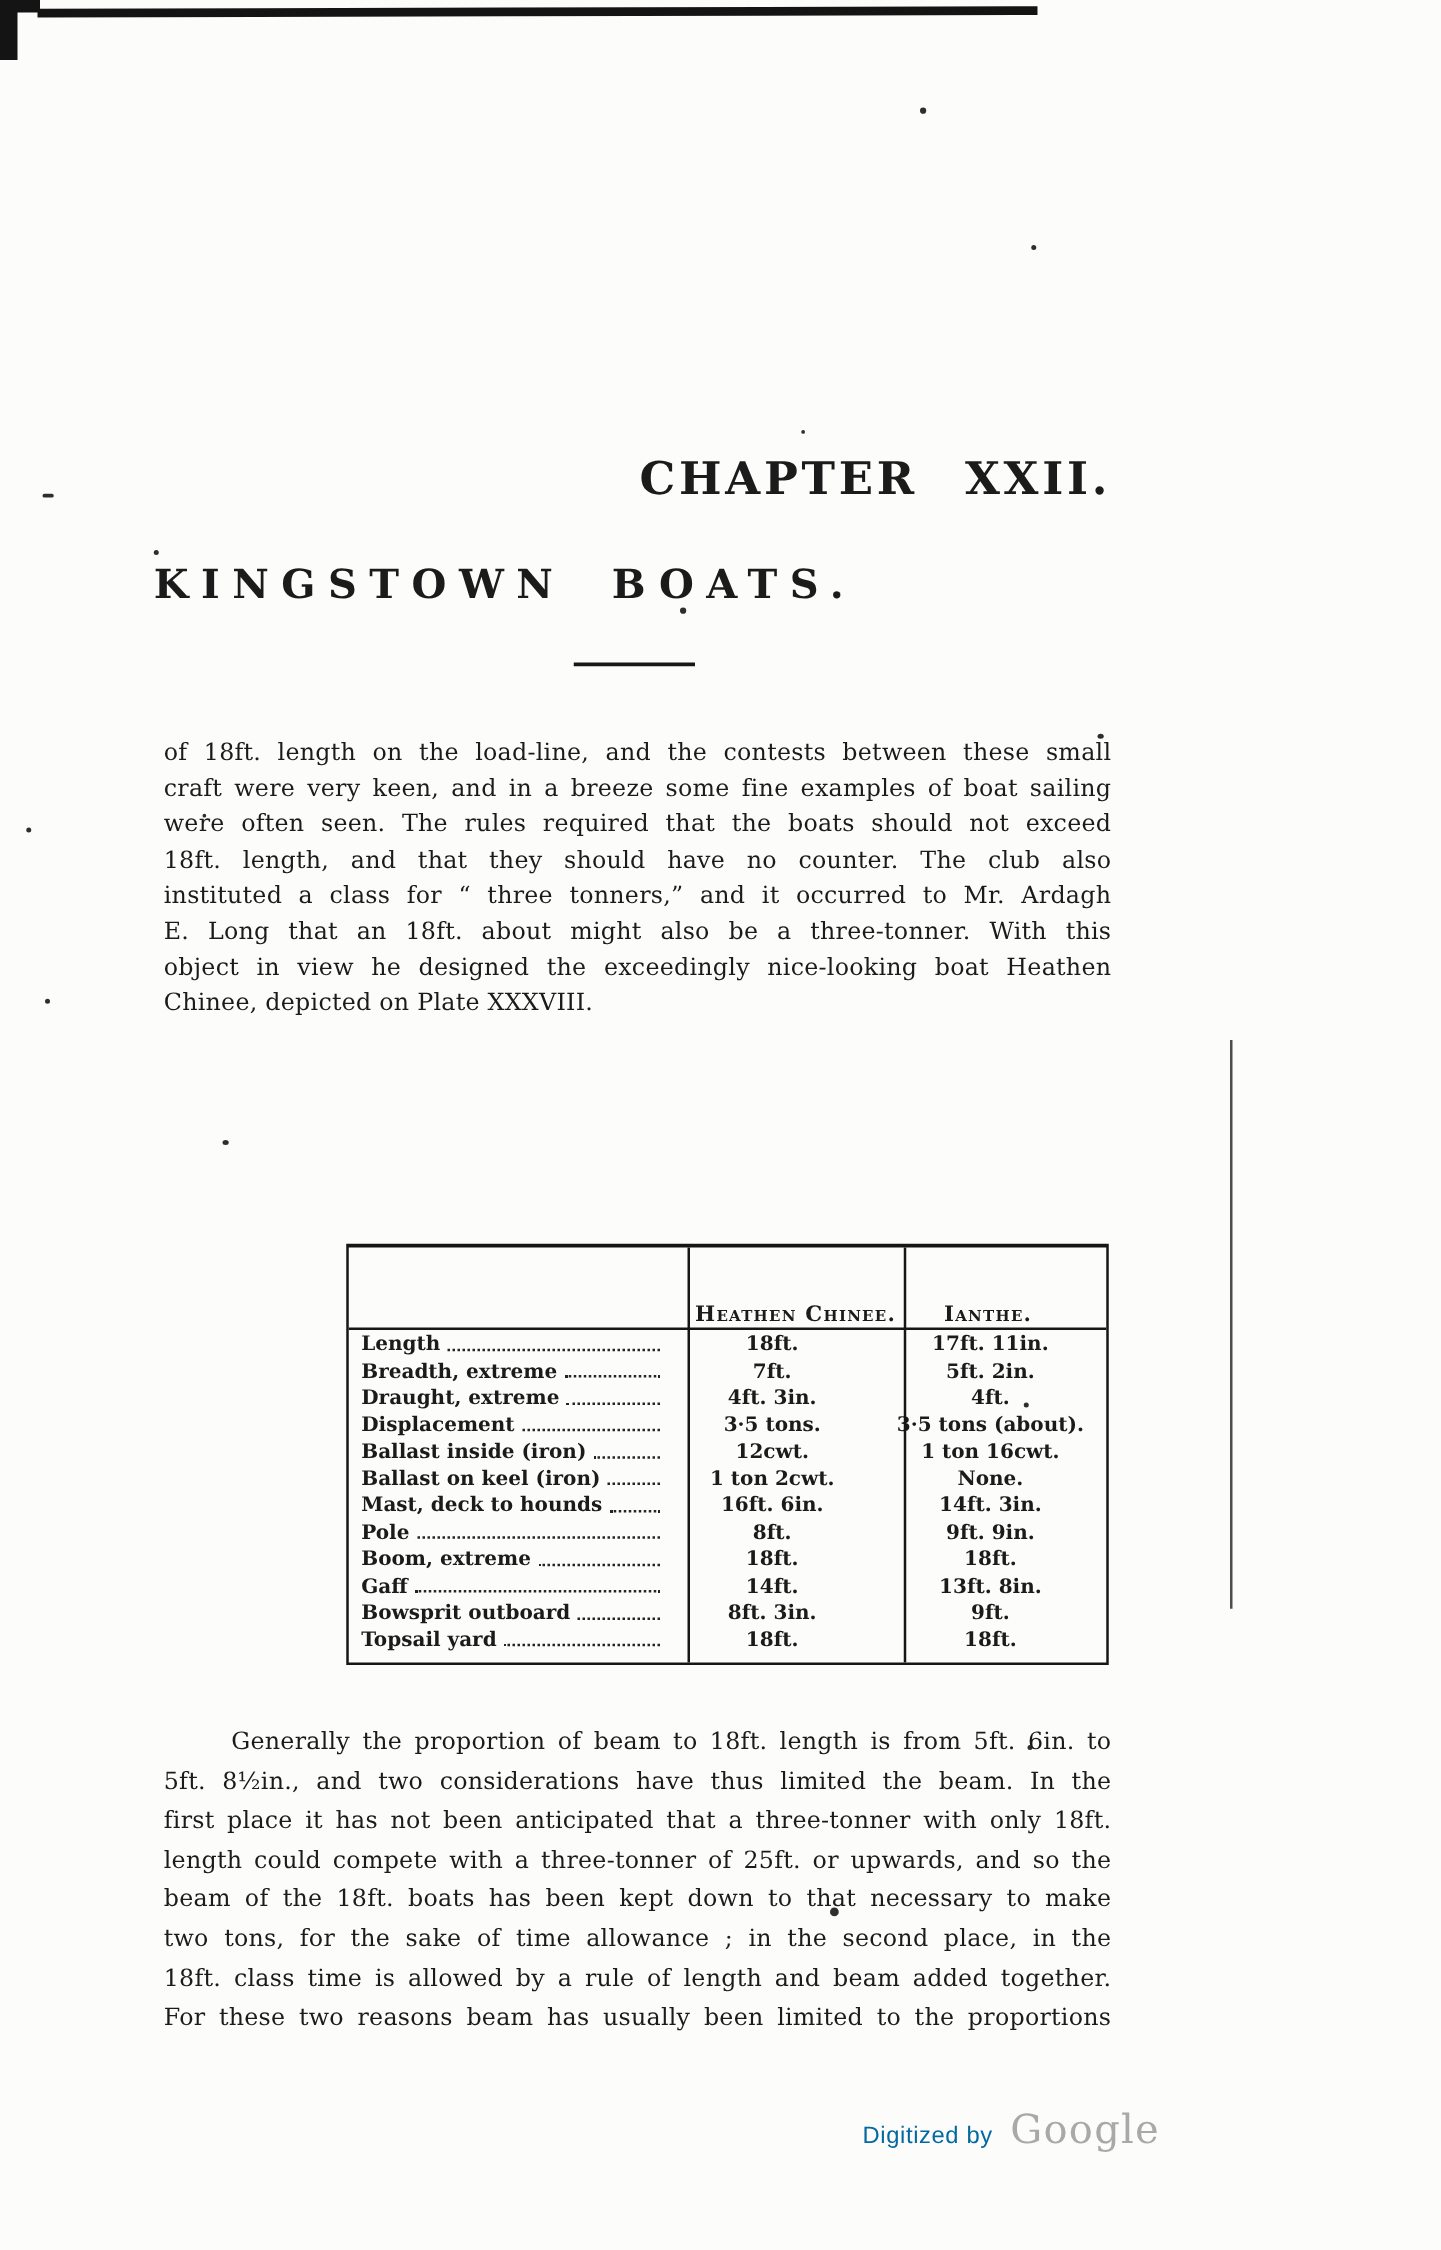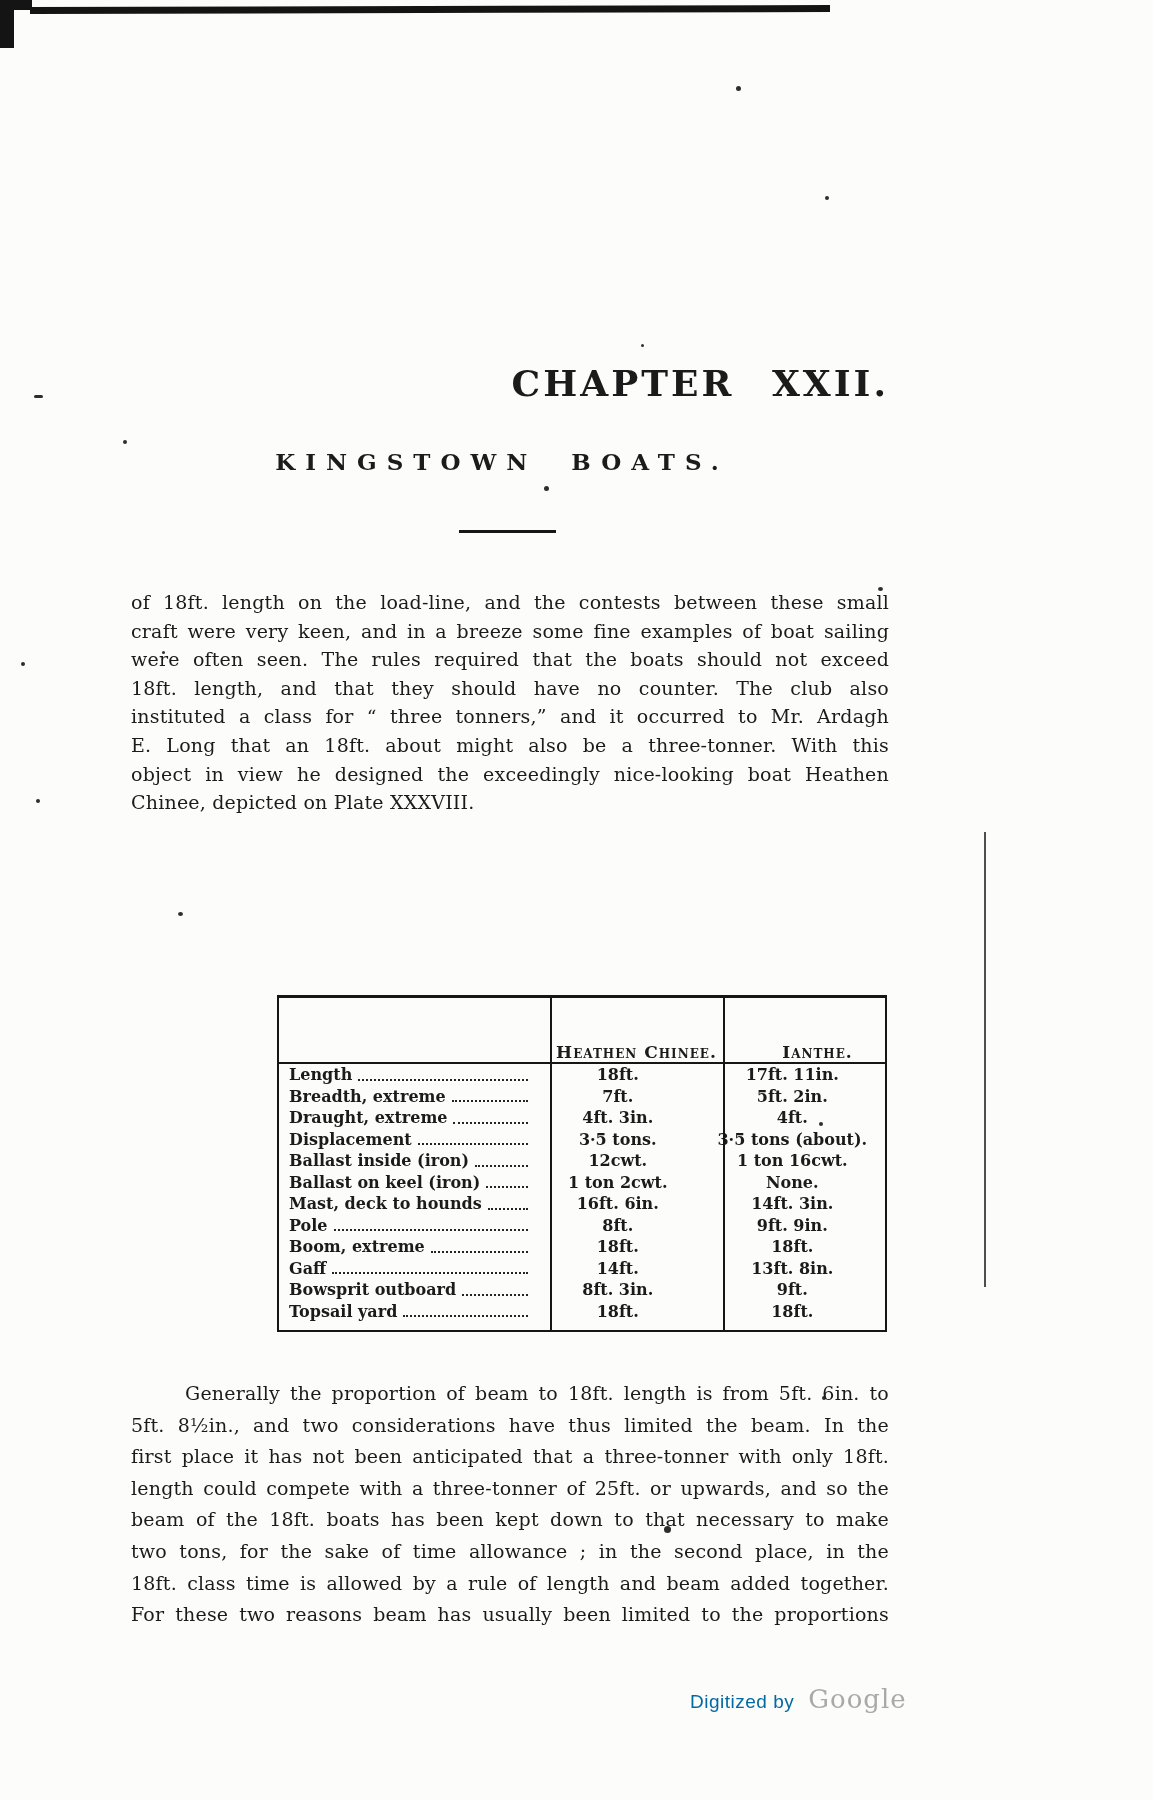--- a/index.html
+++ b/index.html
@@ -15,21 +15,21 @@
   .speck { position:absolute; background:#2e2e2e; border-radius:50%; }
 
   
   .chapter-title {
     position:absolute; left:131px; top:362px; width:758px;
     text-align:right; font-size:36px; font-weight:700;
     letter-spacing:3px; word-spacing:22px; white-space:nowrap;
   }
   .chapter-subtitle {
     position:absolute; left:123px; top:448px; width:758px;
-    text-align:center; font-size:23px; font-weight:700;
+    font-size:32px; font-weight:700;
     letter-spacing:10px; word-spacing:16px; white-space:nowrap;
   }
   .divider {
     position:absolute; left:459px; top:530px; width:97px; height:3px;
     background:#171717;
   }
 
   
   .para { position:absolute; left:131px; width:758px; font-size:19px; }
   .para--intro   { top:588px;  line-height:28.6px; }
@@ -50,40 +50,40 @@
   .thead {
     display:flex; height:64px; border-bottom:2px solid #161616;
     align-items:flex-end;
   }
   .thead .hcell {
     font-variant:small-caps; font-size:17px; letter-spacing:1px;
     text-align:center;
   }
   .hcell.c0 { width:271px; }
   .hcell.c1 { width:173px; }
-  .hcell.c2 { width:135px;margin-left:27px; }
+  .hcell.c2 { width:135px; }
   .trow { display:flex; height:21.5px; line-height:21.5px; font-size:16px; }
   .cell.label-cell { width:271px; display:flex; padding-left:10px; box-sizing:border-box; }
   .row-label { white-space:nowrap; }
   .leader { flex:1; border-bottom:2.5px dotted #242424; margin:0 8px 5px 6px; }
   .cell.val-1 { width:173px; text-align:center; }
   .cell.val-2 { width:196px; text-align:center; }
 
   
   .watermark {
     position:absolute; left:690px; top:1684px;
     display:flex; align-items:baseline; white-space:nowrap;
   }
   .wm-prefix {
     font-family:"Liberation Sans","DejaVu Sans",sans-serif;
     font-size:19px; color:#0369a1; margin-right:14px; letter-spacing:0.5px;
   }
   .wm-brand {
     font-family:"DejaVu Serif","Liberation Serif",serif;
-    font-size:26px; color:#a9a9a9; letter-spacing:1px;
+    font-size:32px; color:#a9a9a9; letter-spacing:1px;
   }
 </style>
 </head>
 <body>
 
 <div class="page">
 
   <div class="artifact" style="left:30px; top:6px; width:800px; height:7px; transform:rotate(-0.15deg);"></div>
   <div class="artifact" style="left:0; top:0; width:14px; height:48px;"></div>
   <div class="artifact" style="left:0; top:0; width:32px; height:10px;"></div>

